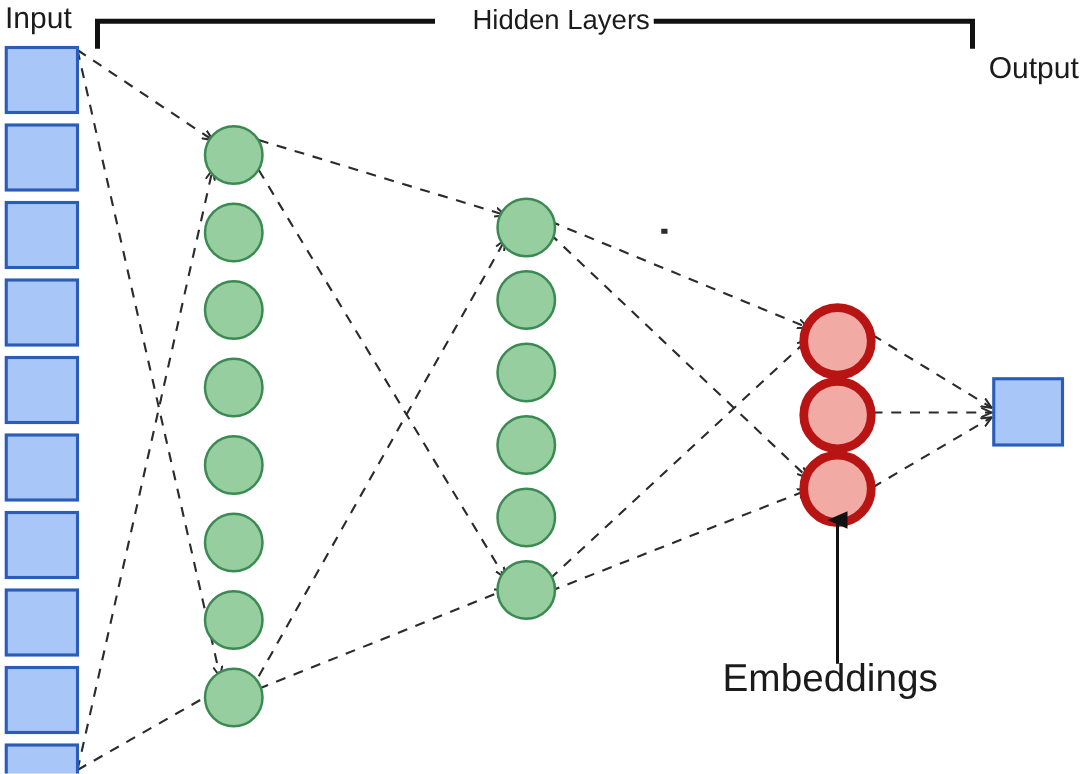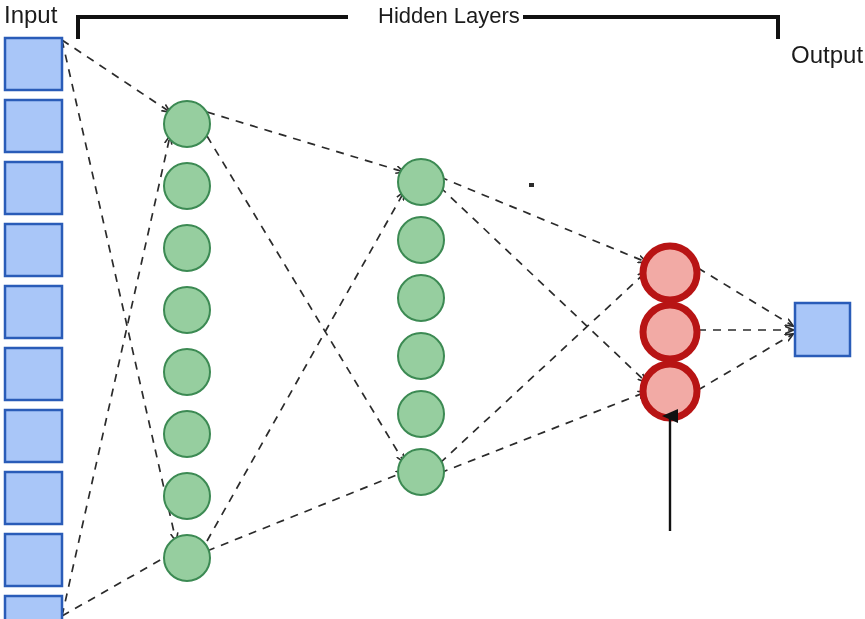--- a/index.html
+++ b/index.html
@@ -136,14 +136,15 @@
         <rect x="529" y="183" width="5" height="4" fill="#2b2b2b"></rect>
       </g>
   </svg>
 
   <div class="diagram-label" id="label-input">Input</div>
 
   <div class="diagram-label" id="label-hidden">Hidden Layers</div>
 
   <div class="diagram-label" id="label-output">Output</div>
 
+  <div class="diagram-label" id="label-embeddings">Embeddings</div>
 
 </div>
 
 </body></html>

